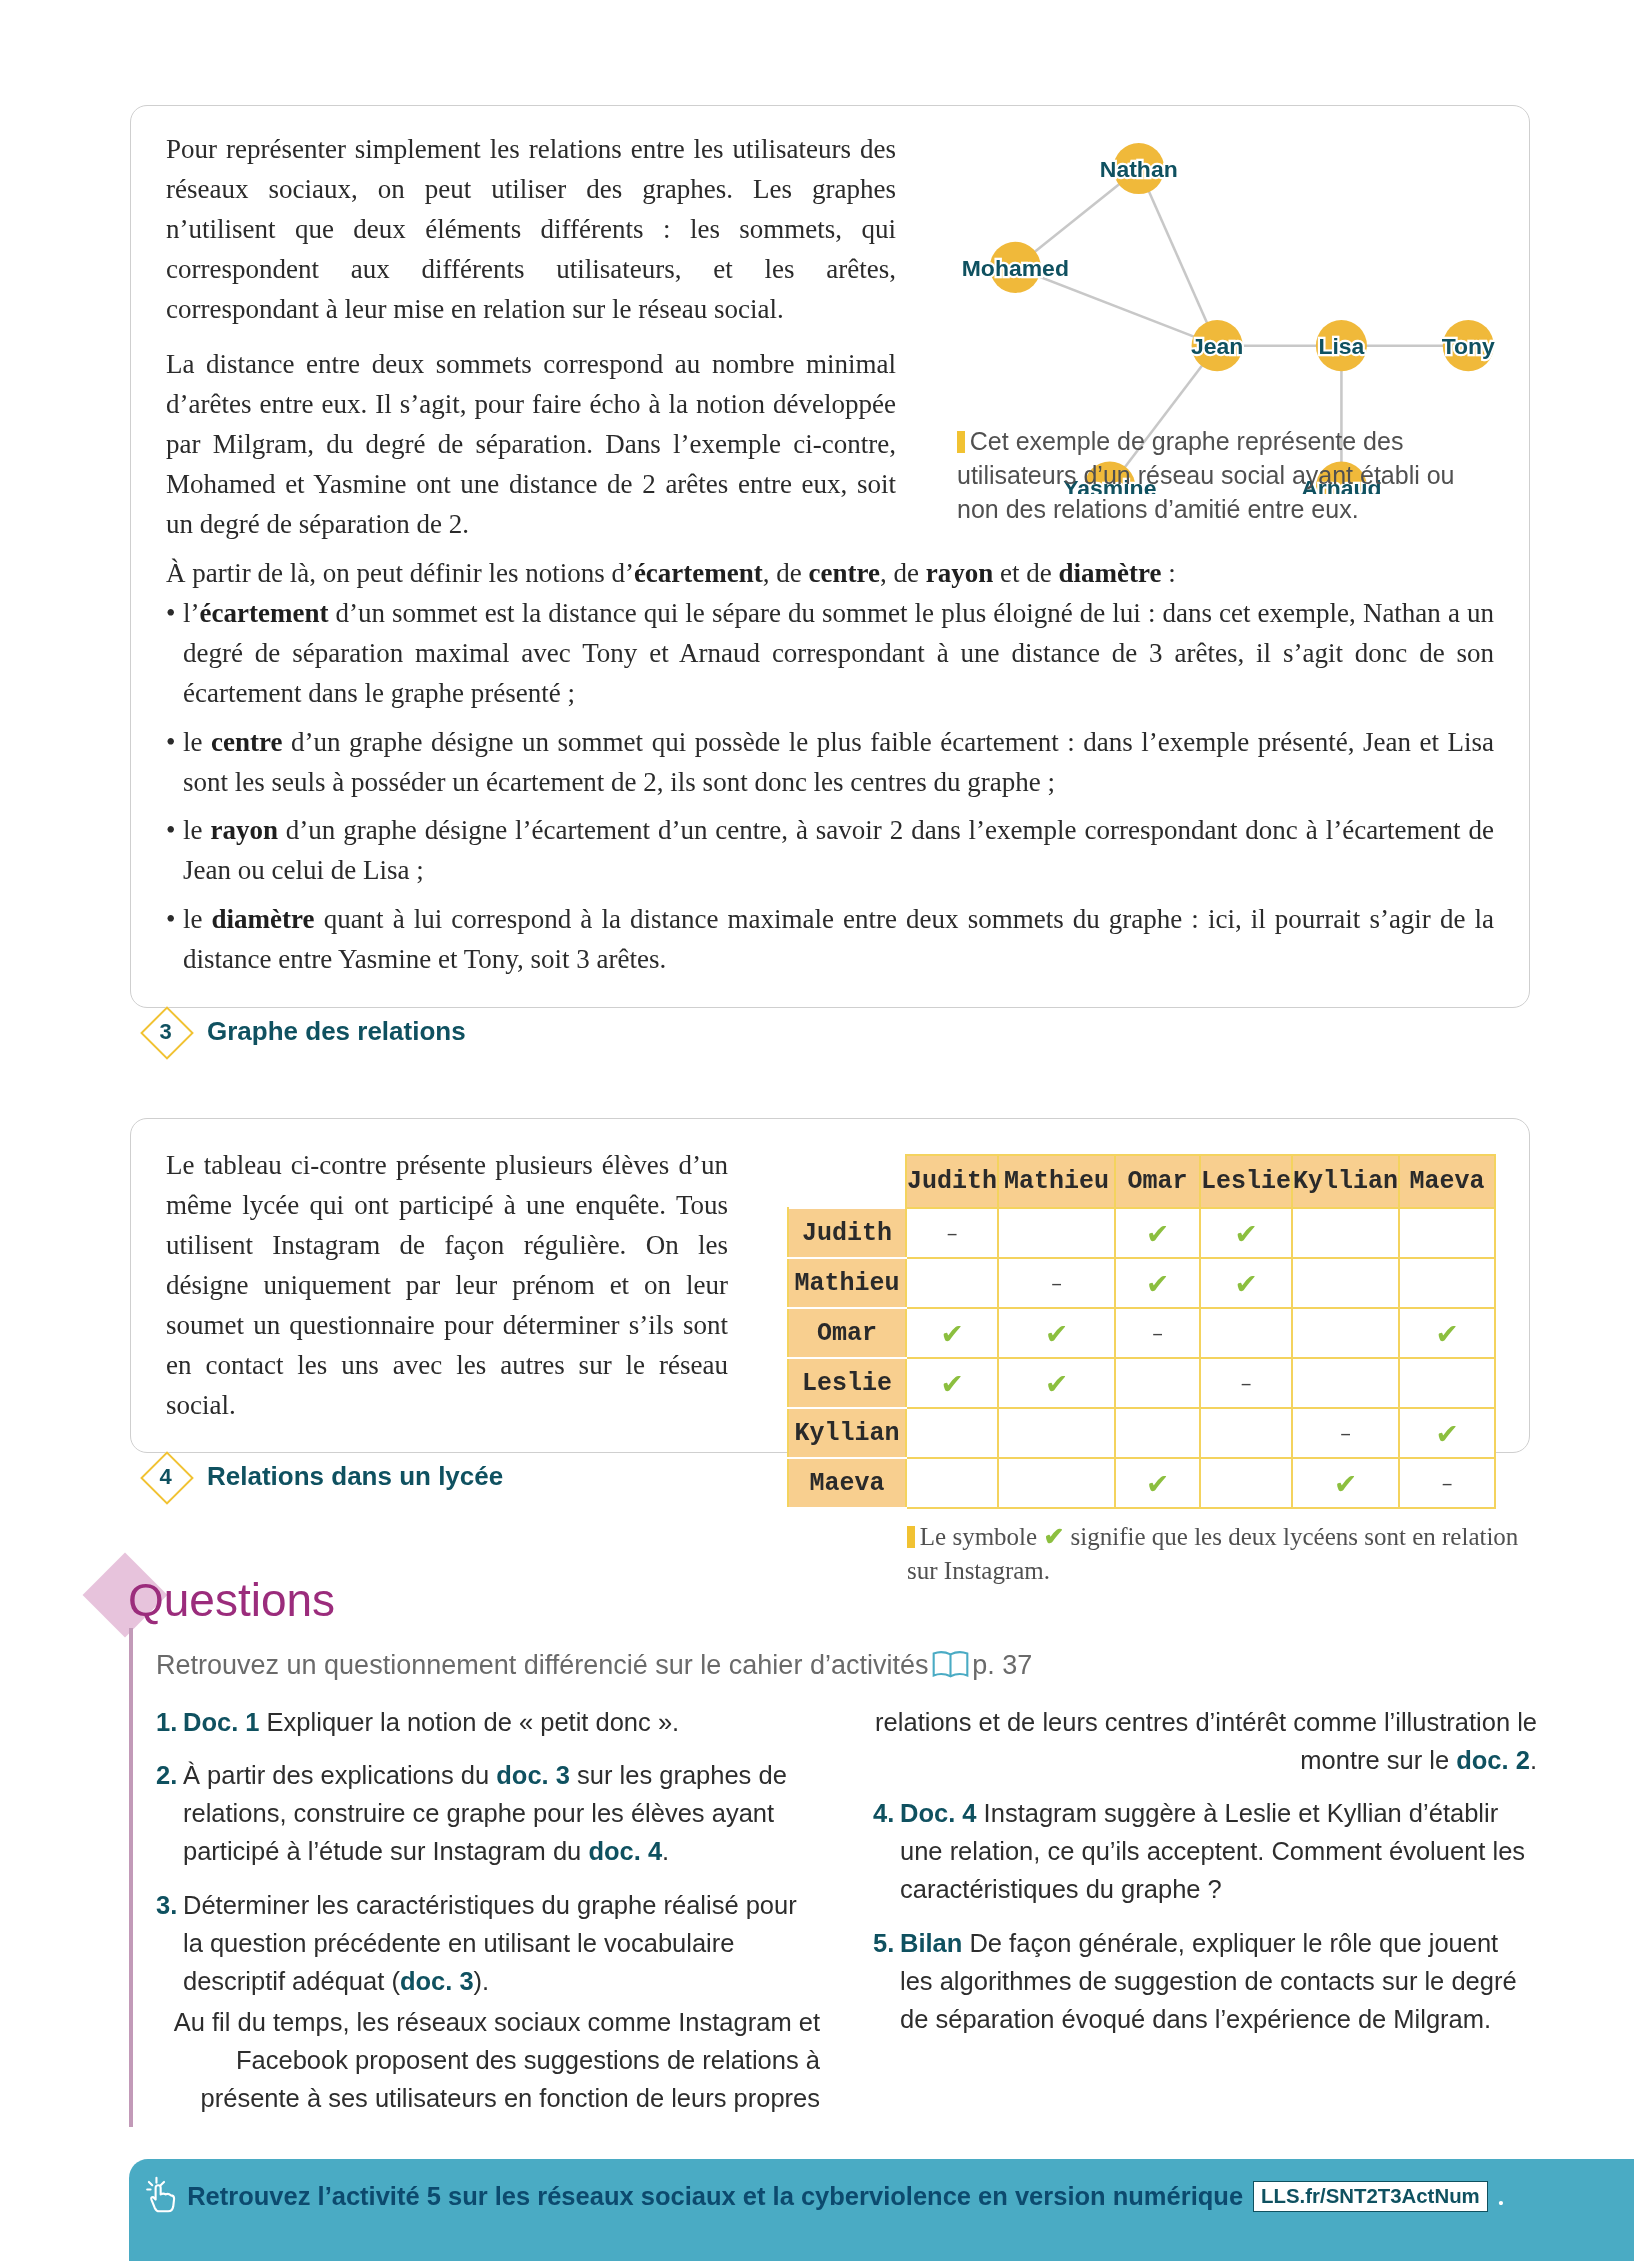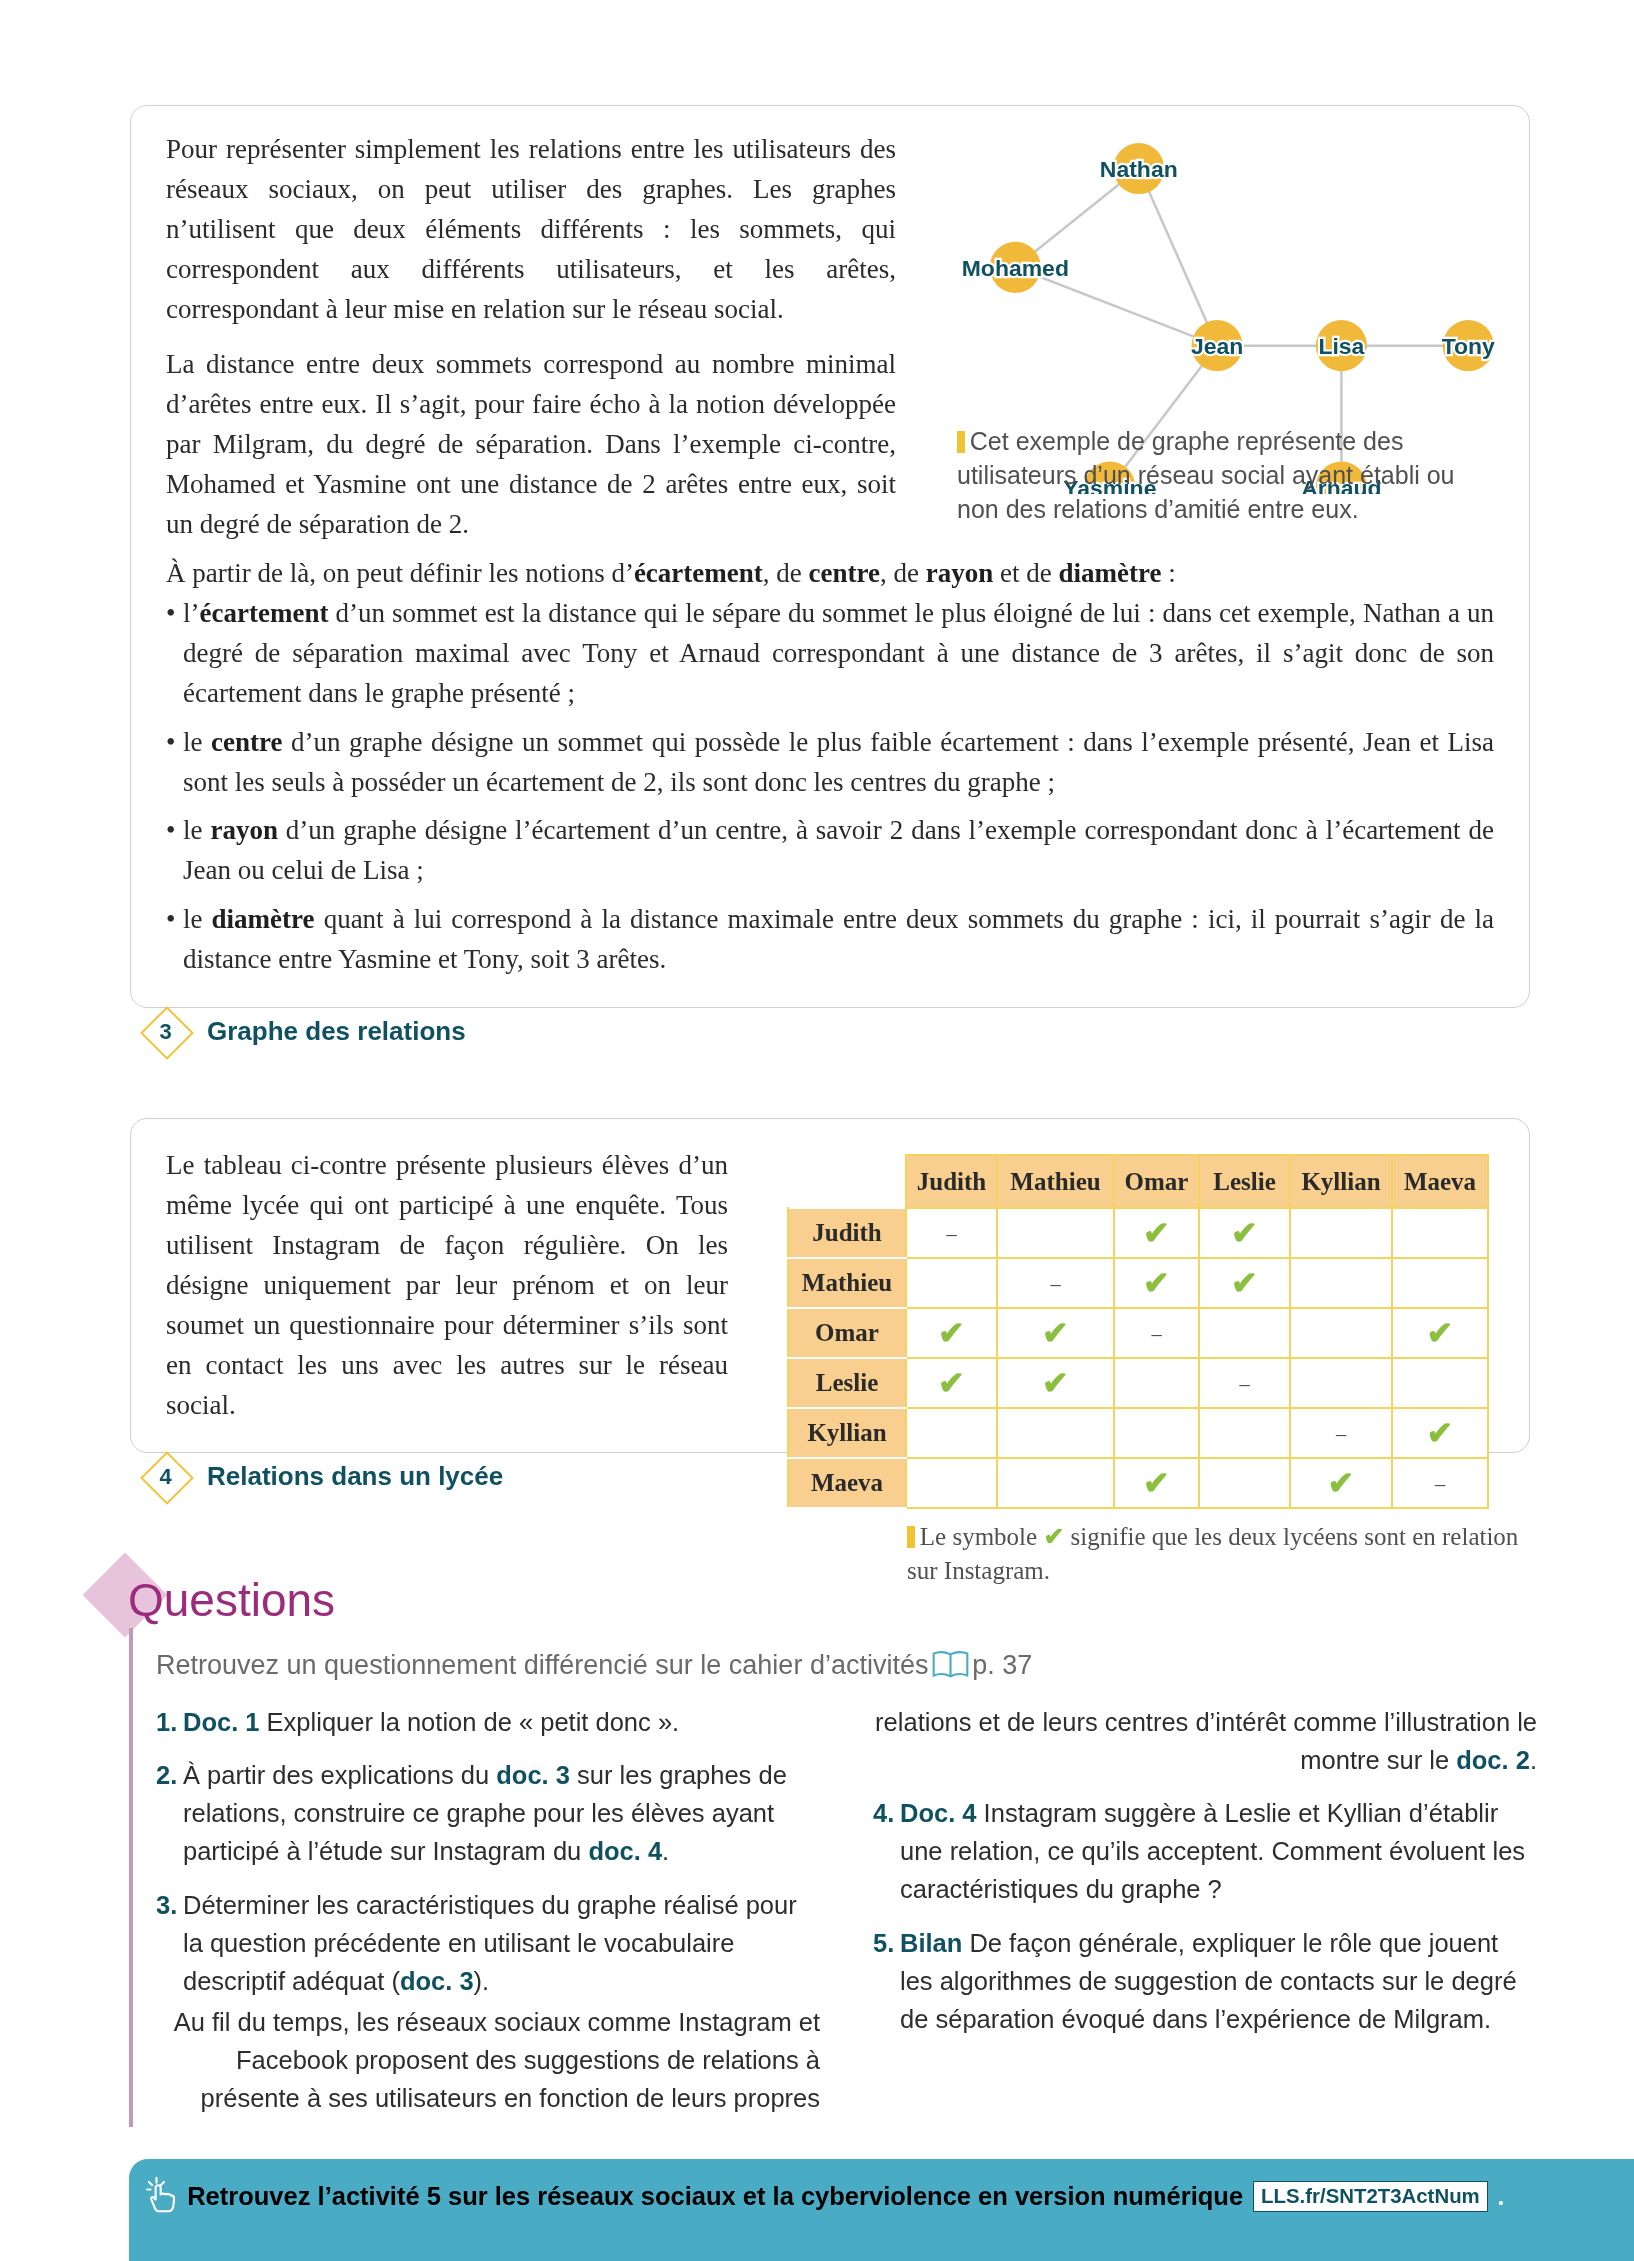--- a/index.html
+++ b/index.html
@@ -36,21 +36,21 @@
   .diamond { width:49px; height:49px; position:relative; margin-right:17px; }
   .diamond::before { content:""; position:absolute; left:6.8px; top:6.8px; width:34px; height:34px; border:2.6px solid #f1c232; background:#fff; transform:rotate(45deg); }
   .diamond span { position:absolute; left:0; top:0; width:49px; height:49px; line-height:49px; text-align:center; font-weight:bold; font-size:22px; color:#0f5160; z-index:1; }
   .doc-title { font-weight:bold; font-size:26px; color:#0f5160; }
   #head3 { left:141px; top:1007px; }
   #head4 { left:141px; top:1452px; }
 
   #lycee-text { left:166px; top:1145px; width:562px; }
 
   
-  #rel-table { left:787px; top:1154px; border-collapse:collapse; font-family:Liberation Serif, serif; }
+  #rel-table { left:787px; top:1154px; border-collapse:collapse; font-family:Liberation Mono, monospace; }
   #rel-table td, #rel-table th { border:2.6px solid #f4d35e; height:48px; text-align:center; font-size:25px; padding:0; }
   #rel-table th { background:#f8cf8f; font-weight:bold; color:#2a2a2a; }
   #rel-table th.corner { background:#fff; border:none; }
   #rel-table th.rowh { width:116px; border-color:#fff #f4d35e #fff #f4d35e; border-bottom:2.6px solid #fff; }
   #rel-table th.colh { height:51px; }
   #rel-table td { background:#fff; width:auto; }
   .c1{width:89px}.c2{width:115px}.c3{width:83px}.c4{width:89px}.c5{width:100px}.c6{width:94px}
   .check { color:#8cbf3f; font-size:32px; font-weight:bold; }
   .dash { color:#444; font-size:20.4px; }
 
@@ -67,21 +67,21 @@
   #qcol-left { left:156px; top:1703px; width:664px; }
   #qcol-right { left:873px; top:1703px; width:664px; }
   .q { position:relative; padding-left:27px; margin-bottom:15.3px; }
   .q .num { position:absolute; left:0; top:0; font-weight:bold; color:#0f5160; }
   .q .kw { font-weight:bold; color:#0f5160; }
   .plain { margin:0;text-align:right; }
 
   
   #banner { left:129px; top:2159px; width:1505px; height:102px; background:#4aabc4; border-top-left-radius:19px; }
   #banner-row { position:absolute; left:17px; top:17px; display:flex; align-items:center; gap:10.2px; }
-  #banner-text { font-family:"Liberation Sans","DejaVu Sans",sans-serif; font-weight:bold; font-size:25.5px; color:#000000; }
+  #banner-text { font-family:"Liberation Sans","DejaVu Sans",sans-serif; font-weight:bold; font-size:25.5px; color:#0c4a6e; }
   #banner-link { font-family:"Liberation Sans","DejaVu Sans",sans-serif; font-weight:bold; font-size:20.4px; color:#0f5160; background:#fff; border:1.7px solid #0f5160; border-radius:0; padding:2.6px 6.8px; }
   #banner-dot { color:#fff; font-weight:bold; font-size:25.5px; }
 </style>
 </head>
 <body>
 
 <div id="box1" class="box"></div>
 
 <div id="intro" class="abs para serif">
   <p>Pour représenter simplement les relations entre les utilisateurs des réseaux sociaux, on peut utiliser des graphes. Les graphes n’utilisent que deux éléments différents : les sommets, qui correspondent aux différents utilisateurs, et les arêtes, correspondant à leur mise en relation sur le réseau social.</p>

